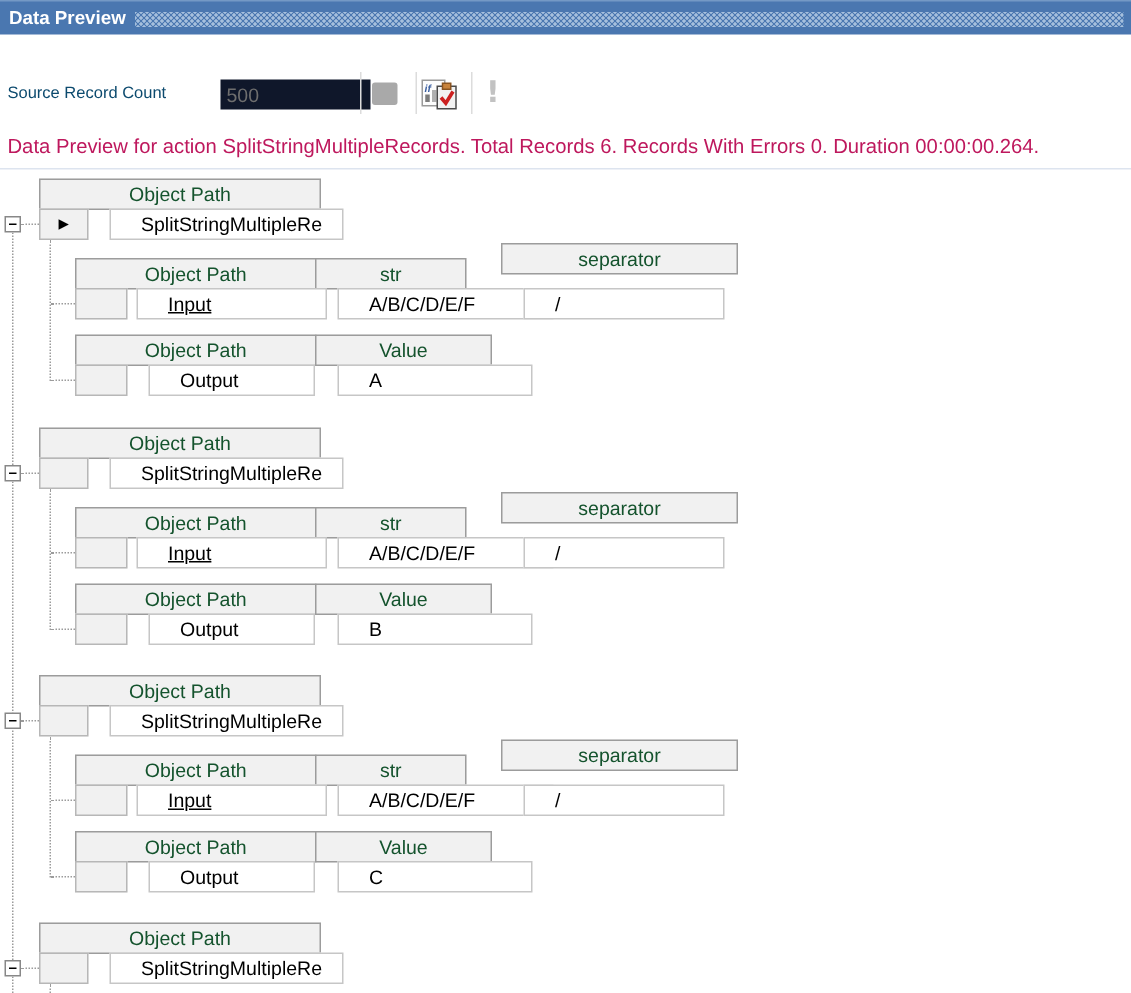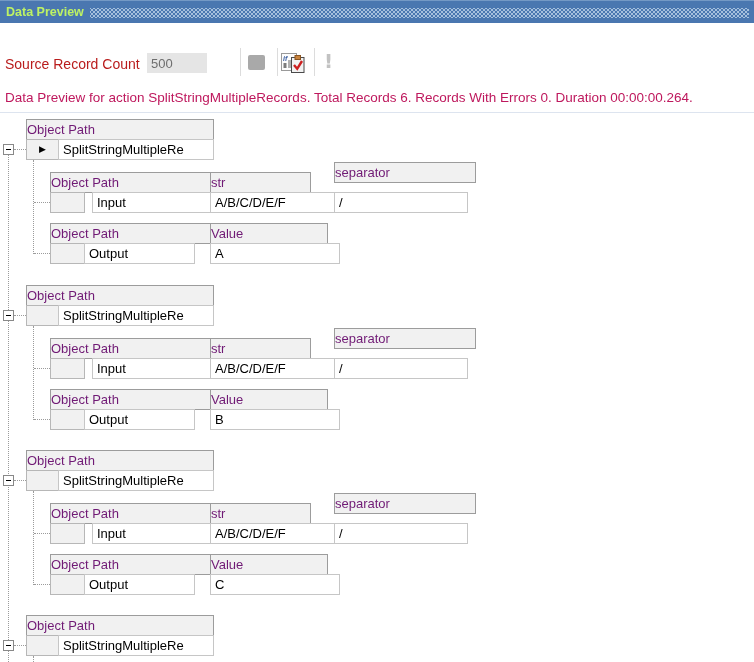--- a/index.html
+++ b/index.html
@@ -8,34 +8,34 @@
     position:relative; overflow:hidden; background:#ffffff;
     font-family:"Liberation Sans", sans-serif;
   }
 
   
   .titlebar {
     position:absolute; left:0; top:0; width:754px; height:23px;
     background:#4a77b0; border-top:1px solid #7499c5; box-sizing:border-box;
     display:flex; align-items:center;
   }
-  .titlebar-text { color:#bef264; font-size:12.5px; font-weight:bold; padding-left:6px; white-space:nowrap; }
+  .titlebar-text { color:#ffffff; font-size:12.5px; font-weight:bold; padding-left:6px; white-space:nowrap; }
   .titlebar-texture {
     position:absolute; left:90px; right:5px; top:7px; height:10px;
     background-image:
       radial-gradient(#a6c0dd 1px, rgba(0,0,0,0) 1.2px),
       radial-gradient(#a6c0dd 1px, rgba(0,0,0,0) 1.2px);
     background-size:4px 4px; background-position:0 0, 2px 2px;
   }
 
   
-  .src-label { position:absolute; left:5px; top:56px; font-size:14px; color:#b91c1c; white-space:nowrap; }
+  .src-label { position:absolute; left:5px; top:56px; font-size:11px; color:#0c4a6e; white-space:nowrap; }
   .src-input {
-    position:absolute; left:147px; top:53px; width:60px; height:20px;
-    background:#e5e5e5; border:none; outline:none;
+    position:absolute; left:147px; top:53px; width:100px; height:20px;
+    background:#0f172a; border:none; outline:none;
     font-family:inherit; font-size:13px; color:#6e6e6e; padding:0 0 0 4px; box-sizing:border-box;
   }
   .tb-sep { position:absolute; top:48px; width:1px; height:28px; background:#dcdcdc; }
   .sep1 { left:240px; } .sep2 { left:277px; } .sep3 { left:314px; }
   .stop-icon { position:absolute; left:248px; top:55px; width:17px; height:15px; background:#a9a9a9; border-radius:2px; }
   .validate-icon { position:absolute; left:280px; top:50px; width:28px; height:26px; cursor:pointer; }
   .warn-icon {
     position:absolute; left:324px; top:49px; font-size:20px; font-weight:bold; color:#c2c2c2;
     font-family:"DejaVu Sans", sans-serif;
   }
@@ -46,38 +46,38 @@
   .grid-top-line { position:absolute; left:0; top:112px; width:754px; height:1px; background:#dde4ef; }
 
   
   #grid { position:absolute; left:0; top:0; width:754px; height:662px; }
   .trunk { position:absolute; left:8px; top:148px; height:514px; width:0; border-left:1px dotted #9b9b9b; }
 
   .group { position:absolute; left:0; width:754px; height:146px; }
 
   .hdr {
     position:absolute; height:21px; background:#f1f1f1; border:1px solid #9c9c9c; box-sizing:border-box;
-    font-size:13px; color:#701a75; text-align:left; line-height:19px; white-space:nowrap; overflow:hidden;
+    font-size:13px; color:#14532d; text-align:center; line-height:19px; white-space:nowrap; overflow:hidden;
   }
   .cell {
     position:absolute; height:21px; background:#ffffff; border:1px solid #c6c6c6; box-sizing:border-box;
-    font-size:13px; color:#000; line-height:19px; padding-left:4px; white-space:nowrap; overflow:hidden;
+    font-size:13px; color:#000; line-height:19px; padding-left:20px; white-space:nowrap; overflow:hidden;margin-left:15px;
   }
   .sel { position:absolute; height:21px; background:#f1f1f1; border:1px solid #b7b7b7; box-sizing:border-box; cursor:default; }
   .arrow { display:block; text-align:center; font-size:9px; line-height:19px; color:#000; }
 
   .m-hdr   { left:26px;  top:0;     width:188px; }
   .m-sel   { left:26px;  top:20px;  width:33px;  }
   .m-name  { left:58px;  top:20px;  width:156px; }
 
   .c1-hA   { left:50px;  top:53px;  width:161px; }
   .c1-hStr { left:210px; top:53px;  width:101px; }
-  .c1-hSep { left:334px; top:43px;  width:142px; }
+  .c1-hSep { left:334px; top:43px;  width:158px; }
   .c1-sel  { left:50px;  top:73px;  width:35px;  }
-  .c1-path { left:92px;  top:73px;  width:127px; }
+  .c1-path { left:76px;  top:73px;  width:127px;text-decoration:underline; }
   .c1-str  { left:210px; top:73px;  width:144px; }
   .c1-sep  { left:334px; top:73px;  width:134px; }
 
   .c2-hA   { left:50px;  top:104px; width:161px; }
   .c2-hVal { left:210px; top:104px; width:118px; }
   .c2-sel  { left:50px;  top:124px; width:35px;  }
   .c2-path { left:84px;  top:124px; width:111px; }
   .c2-val  { left:210px; top:124px; width:130px; }
 
   .expander {

